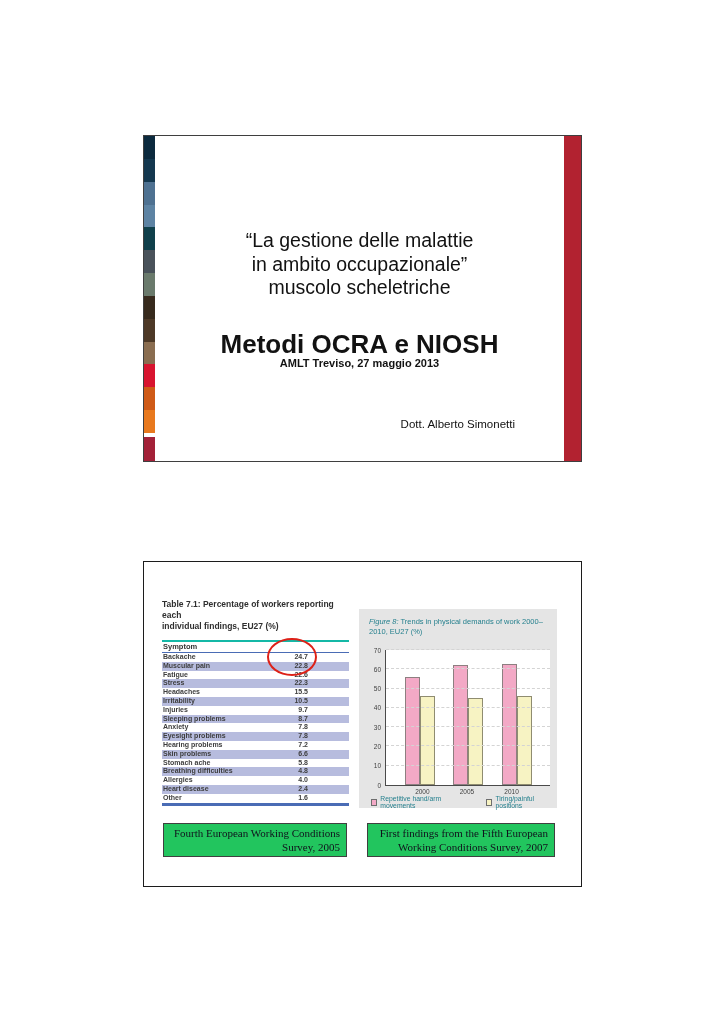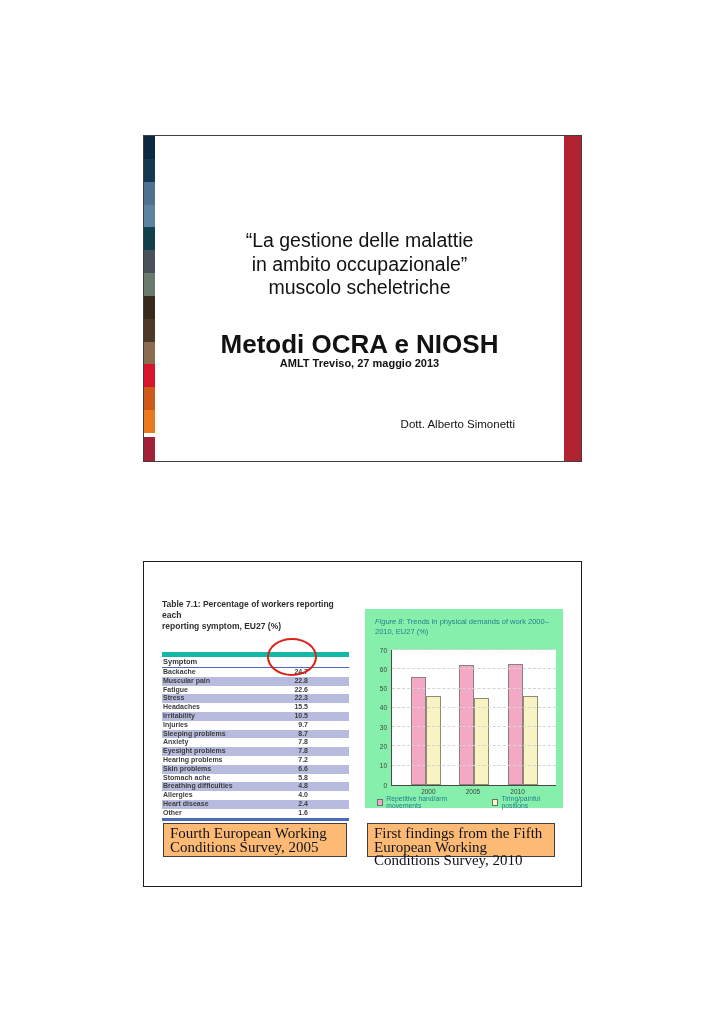--- a/index.html
+++ b/index.html
@@ -21,21 +21,21 @@
   
   .s1-content{position:absolute;left:16px;right:22px;top:0;bottom:0;text-align:center;color:#121212;}
   .s1-title{position:absolute;left:0;right:0;top:93px;font-size:19.5px;line-height:23.5px;font-weight:400;}
   .s1-sub{position:absolute;left:0;right:0;top:193px;font-size:26px;font-weight:bold;}
   .s1-date{position:absolute;left:0;right:0;top:221px;font-size:11px;font-weight:bold;}
   .s1-author{position:absolute;right:44px;top:262px;font-size:11.5px;margin-top:20px;}
 
   
   .table-wrap{position:absolute;left:18px;top:37px;width:187px;color:#3a3a3a;}
   .tbl-title{font-size:8.5px;font-weight:bold;line-height:11px;color:#2f2f2f;}
-  .tbl{margin-top:20px;border-top:5px solid #14b8a6;border-bottom:3px solid #4a6cb5;}
+  .tbl{margin-top:8px;border-top:2px solid #14b8a6;border-bottom:3px solid #4a6cb5;}
   .tbl-head{height:10px;line-height:10px;font-size:7.5px;font-weight:bold;
             border-bottom:1.5px solid #4a6cb5;padding-left:1px;color:#333;}
   .tbl-row{height:8.8px;line-height:8.8px;font-size:7px;font-weight:bold;display:flex;
            justify-content:space-between;padding-left:1px;color:#3d3d3d;}
   .tbl-row.shaded{background:#b7bcde;}
   .tbl-row .val{width:52px;text-align:right;margin-right:41px;}
 
   .red-ellipse{position:absolute;left:123px;top:76px;width:46px;height:34px;
                border:2.5px solid #dd2118;border-radius:50%;}
 
@@ -50,23 +50,23 @@
   .groups{position:absolute;left:0;right:0;bottom:0;top:0;display:flex;justify-content:space-evenly;align-items:flex-end;}
   .bar-group{display:flex;align-items:flex-end;}
   .bar{width:15px;border:1px solid;box-sizing:border-box;}
   .xlabels{position:absolute;left:26px;width:164px;top:179px;display:flex;justify-content:space-evenly;
            font-size:6.5px;color:#3f3f3f;}
   .legend{position:absolute;left:12px;right:4px;top:186px;display:flex;gap:22px;font-size:6.8px;color:#26808e;}
   .legend-item{display:flex;align-items:center;gap:3px;}
   .swatch{width:7px;height:7px;border:1px solid #6e6e6e;box-sizing:border-box;}
 
   
-  .caption-box{position:absolute;top:261px;height:34px;background:#fdba74;border:1.5px solid #3f3f3f;
-               box-sizing:border-box;font-family:"Liberation Serif",serif;font-size:15px;
-               line-height:13.5px;color:#10121c;padding:3px 6px;}
+  .caption-box{position:absolute;top:261px;height:34px;background:#22c55e;border:1.5px solid #3f3f3f;
+               box-sizing:border-box;font-family:"Liberation Serif",serif;font-size:11px;
+               line-height:13.5px;color:#10121c;padding:3px 6px;text-align:right;}
   #caption1{left:19px;width:184px;}
   #caption2{left:223px;width:188px;}
 
   .page-number{position:absolute;left:683px;top:966px;font-size:13px;color:#111;}
 </style>
 </head>
 <body>
 
 <div id="page">
 
@@ -99,21 +99,21 @@
       <div class="s1-date">AMLT Treviso, 27 maggio 2013</div>
       <div class="s1-author">Dott. Alberto Simonetti</div>
     </div>
   </div>
 
   <div class="slide" id="slide2">
 
     <div class="table-wrap">
       <div class="tbl-title">
         <div>Table 7.1: Percentage of workers reporting each</div>
-        <div>reporting symptom, EU27 (%)</div>
+        <div>individual findings, EU27 (%)</div>
       </div>
       <div class="tbl">
         <div class="tbl-head">Symptom</div>
         <div id="table-rows">
             <div class="tbl-row">
               <div class="lbl">Backache</div>
               <div class="val">24.7</div>
             </div>
             <div class="tbl-row shaded">
               <div class="lbl">Muscular pain</div>
@@ -178,21 +178,21 @@
             <div class="tbl-row">
               <div class="lbl">Other</div>
               <div class="val">1.6</div>
             </div>
           </div>
       </div>
     </div>
 
     <div class="red-ellipse" style="border-color: rgb(221, 33, 24);"></div>
 
-    <div class="chart-panel" style="background: #86efac; margin-left: 6px;">
+    <div class="chart-panel" style="background: #e5e5e5;">
       <div class="chart-title" style="color: rgb(38, 128, 142);"><span class="fig">Figure 8:</span><span> Trends in physical demands of work 2000–2010, EU27 (%)</span></div>
       <div class="plot" id="plot">
         <div class="groups" id="bar-groups">
             <div class="bar-group">
               <div class="bar" style="height: 108px; background: rgb(243, 169, 198); border-color: rgb(141, 127, 128);"></div>
               <div class="bar" style="height: 88.7143px; background: rgb(247, 243, 195); border-color: rgb(143, 140, 112);"></div>
             </div>
             <div class="bar-group">
               <div class="bar" style="height: 119.571px; background: rgb(243, 169, 198); border-color: rgb(141, 127, 128);"></div>
               <div class="bar" style="height: 86.7857px; background: rgb(247, 243, 195); border-color: rgb(143, 140, 112);"></div>
@@ -231,17 +231,17 @@
             <div class="legend-label">Repetitive hand/arm movements</div>
           </div>
           <div class="legend-item">
             <div class="swatch" style="background: rgb(247, 243, 195);"></div>
             <div class="legend-label">Tiring/painful positions</div>
           </div>
         </div>
     </div>
 
     <div class="caption-box" id="caption1">Fourth European Working Conditions Survey, 2005</div>
-    <div class="caption-box" id="caption2">First findings from the Fifth European Working Conditions Survey, 2010</div>
+    <div class="caption-box" id="caption2">First findings from the Fifth European Working Conditions Survey, 2007</div>
   </div>
 
   <div class="page-number">1</div>
 </div>
 
 </body></html>

